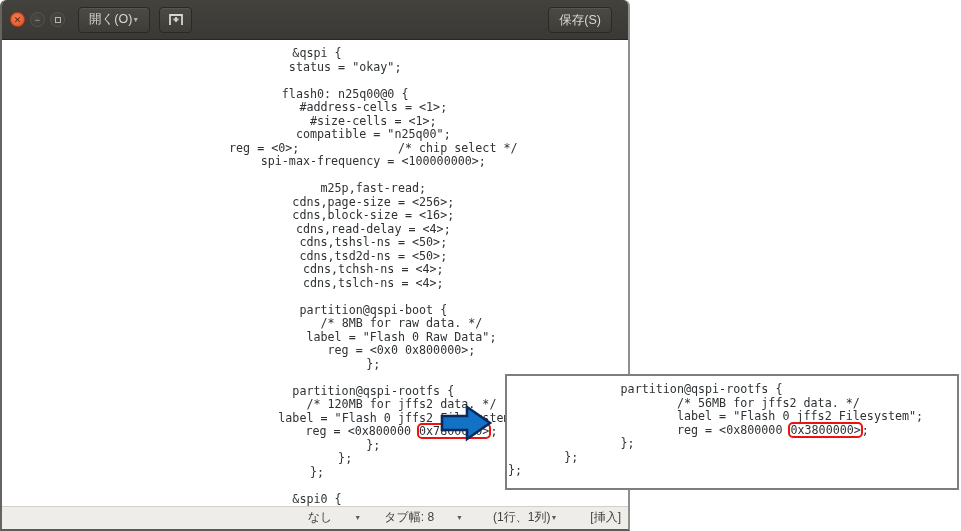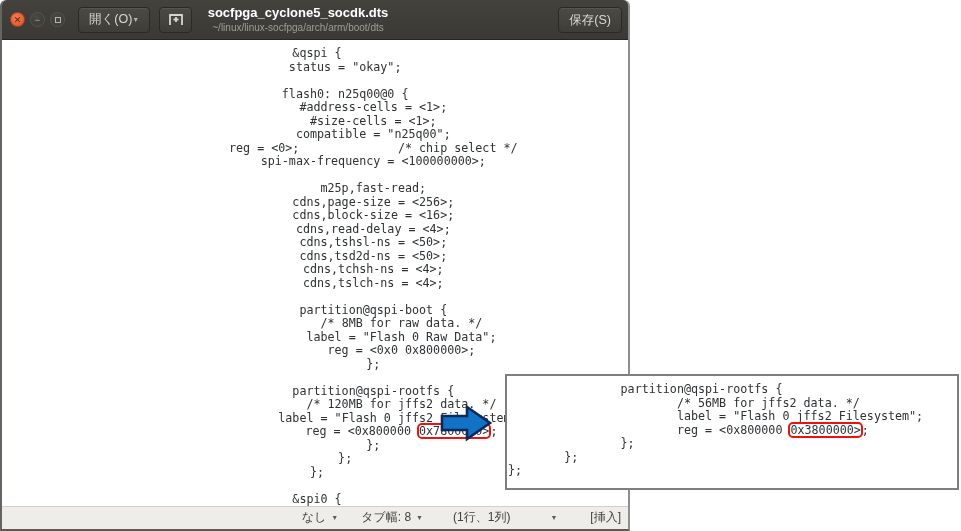--- a/index.html
+++ b/index.html
@@ -44,21 +44,21 @@
     color:#dcd8d0; font-size:12.5px; padding:4px 10px; height:26px; cursor:default;
   }
   .open-btn { margin-left:13px; }
   .newdoc-btn { margin-left:9px; width:33px; justify-content:center; padding:4px 0; }
   .caret { font-size:7px; color:#b6b2a9; line-height:1; }
 
   .title-block { position:absolute; left:296px; top:5px; transform:translateX(-50%); text-align:center; white-space:nowrap; }
   .win-title { font-size:13px; font-weight:bold; color:#ffffff; line-height:16px; }
   .win-subtitle { font-size:10px; color:#a19d94; line-height:13px; }
 
-  .save-btn { position:absolute; right:6px; top:7px; }
+  .save-btn { position:absolute; right:16px; top:7px; }
 
   
   .editor {
     position:absolute; left:0; top:40px; right:0; bottom:23px;
     background:#ffffff; overflow:hidden;
   }
   pre.code {
     font-family:"DejaVu Sans Mono", "Liberation Mono", monospace;
     font-size:11.7px; line-height:13.5px; color:#2e3234;
     white-space:pre;
@@ -71,25 +71,25 @@
     padding:0 0; margin:-2px -1px; line-height:12px;
   }
 
   
   .statusbar {
     position:absolute; left:0; right:0; bottom:0; height:23px;
     background:#efedea; border-top:1px solid #d2cfc9;
     display:flex; align-items:center; justify-content:flex-end;
     font-size:12px; color:#3f3f3f; padding:0 7px 1px 0;
   }
-  .sb-item { display:inline-flex; align-items:center; gap:5px; background:none; border:none; color:#3f3f3f; font-size:12px; cursor:default; }
+  .sb-item { display:inline-flex; align-items:center; gap:22px; background:none; border:none; color:#3f3f3f; font-size:12px; cursor:default; }
   .sb-caret { font-size:7px; color:#5c5c5c; }
   .sb-lang   { margin-right:23px; }
   .sb-tabw   { margin-right:30px; }
-  .sb-pos    { margin-right:40px; }
+  .sb-pos    { }
   .sb-posdrop{ margin-right:33px; }
 
   
   .arrow-wrap { position:absolute; left:440px; top:404px; width:54px; height:38px; z-index:6; }
   .inset-panel {
     position:absolute; left:505px; top:374px; width:454px; height:116px; z-index:5;
     background:#ffffff; border:2px solid #7e7e7e;
     overflow:hidden;
   }
   .inset-panel pre.code { padding:7px 0 0 1px; }
@@ -119,24 +119,20 @@
         <span class="caret">▼</span>
       </div>
 
       <div class="tb-btn newdoc-btn">
         <svg width="16" height="15" viewBox="0 0 16 15">
           <path d="M2 13 V3 H14 V13" fill="none" stroke="#d8d4cc" stroke-width="1.8"></path>
           <path d="M8 5 V10 M5.5 7.5 H10.5" stroke="#d8d4cc" stroke-width="1.8"></path>
         </svg>
       </div>
 
-      <div class="title-block">
-        <div class="win-title">socfpga_cyclone5_socdk.dts</div>
-        <div class="win-subtitle">~/linux/linux-socfpga/arch/arm/boot/dts</div>
-      </div>
 
       <div class="tb-btn save-btn">
         <span>保存(S)</span>
       </div>
     </div>
 
     <div class="editor">
       <pre class="code"><span>&amp;qspi {
         status = "okay";
 

